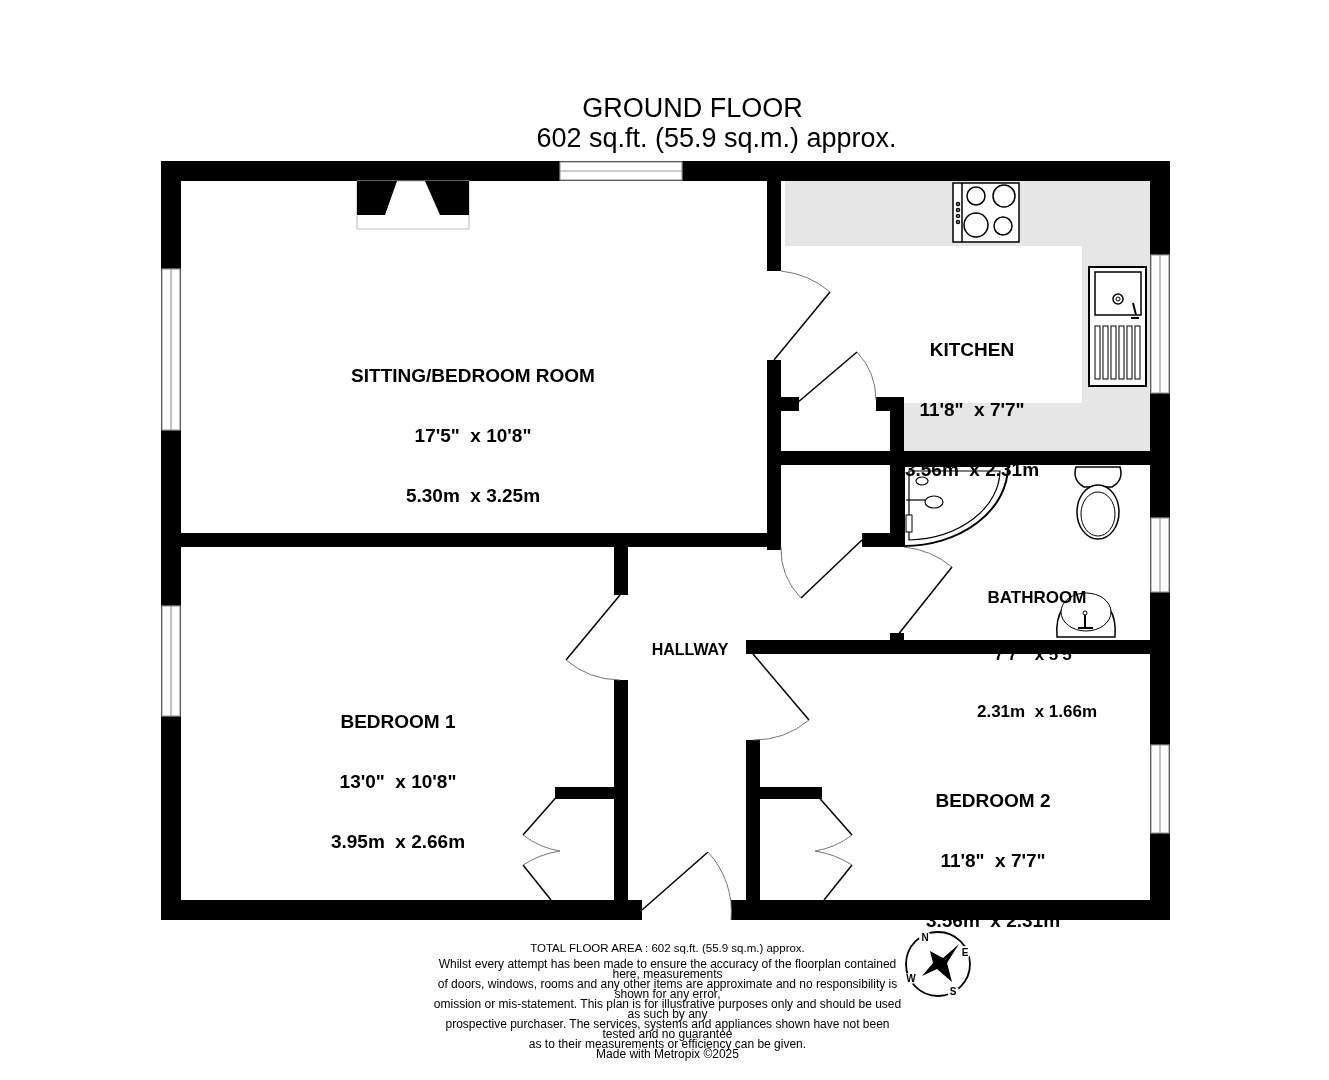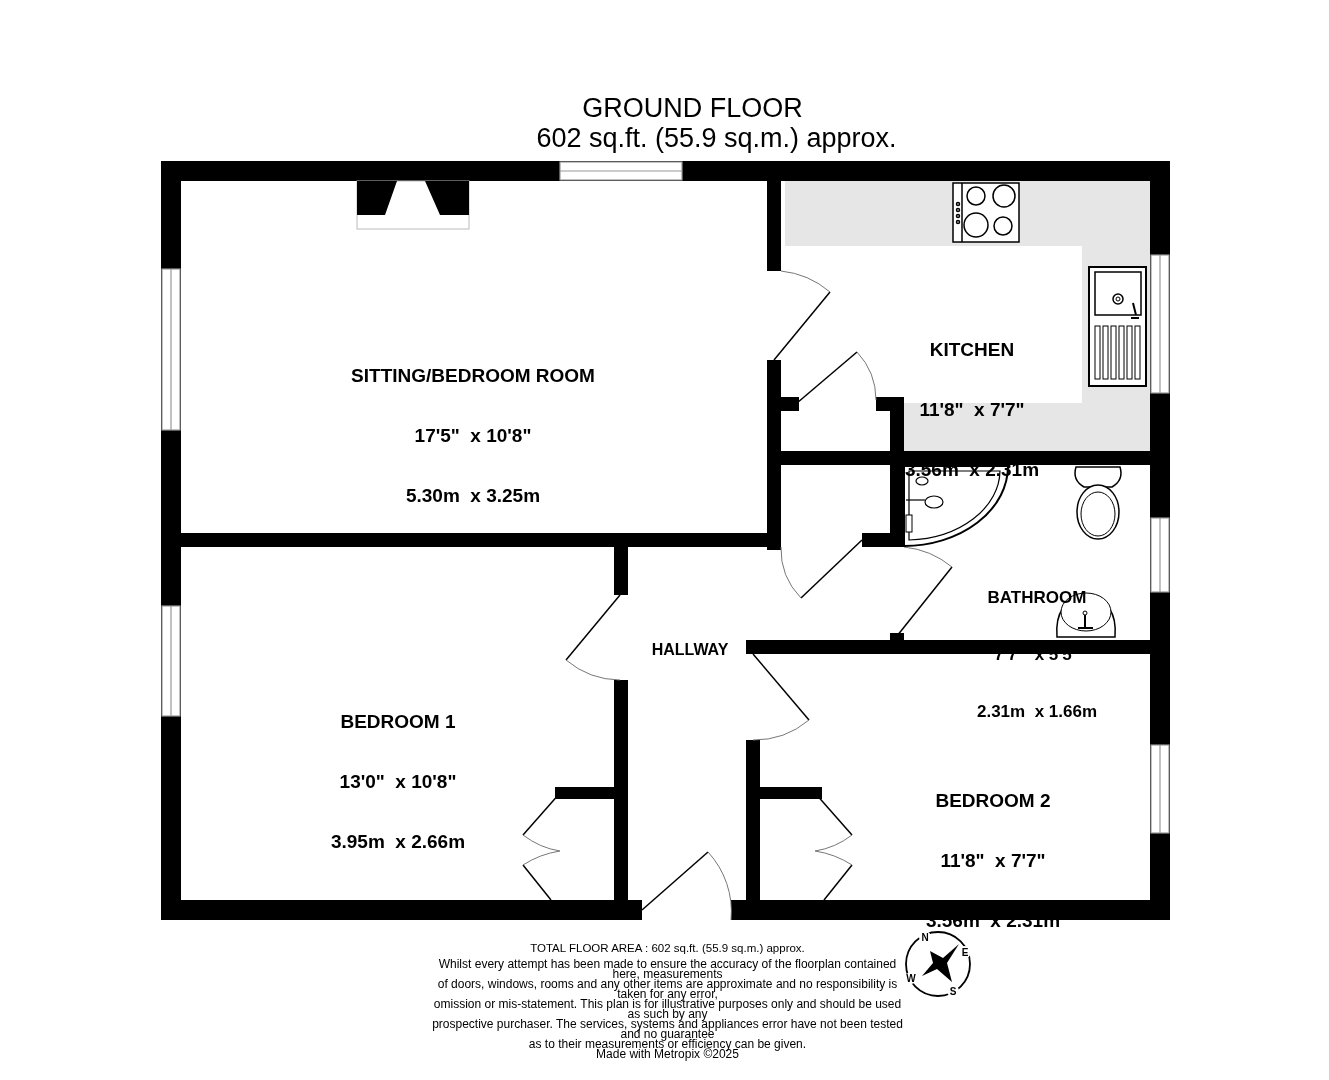--- a/index.html
+++ b/index.html
@@ -220,19 +220,19 @@
 <div class="label" style="left:993px; top:751px;">
   <span>BEDROOM 2</span>
   <span>11'8"  x 7'7"</span>
   <span>3.56m  x 2.31m</span>
 </div>
 
 <div class="footer" style="top:941px;">
   <div class="total">TOTAL FLOOR AREA : 602 sq.ft. (55.9 sq.m.) approx.</div>
   <div class="disc" style="margin-top:4px;">
     <div>Whilst every attempt has been made to ensure the accuracy of the floorplan contained here, measurements</div>
-    <div>of doors, windows, rooms and any other items are approximate and no responsibility is taken for any error,</div>
+    <div>of doors, windows, rooms and any other items are approximate and no responsibility is shown for any error,</div>
     <div>omission or mis-statement. This plan is for illustrative purposes only and should be used as such by any</div>
-    <div>prospective purchaser. The services, systems and appliances error have not been tested and no guarantee</div>
+    <div>prospective purchaser. The services, systems and appliances shown have not been tested and no guarantee</div>
     <div>as to their measurements or efficiency can be given.</div>
     <div>Made with Metropix ©2025</div>
   </div>
 </div>
 
 </body></html>

